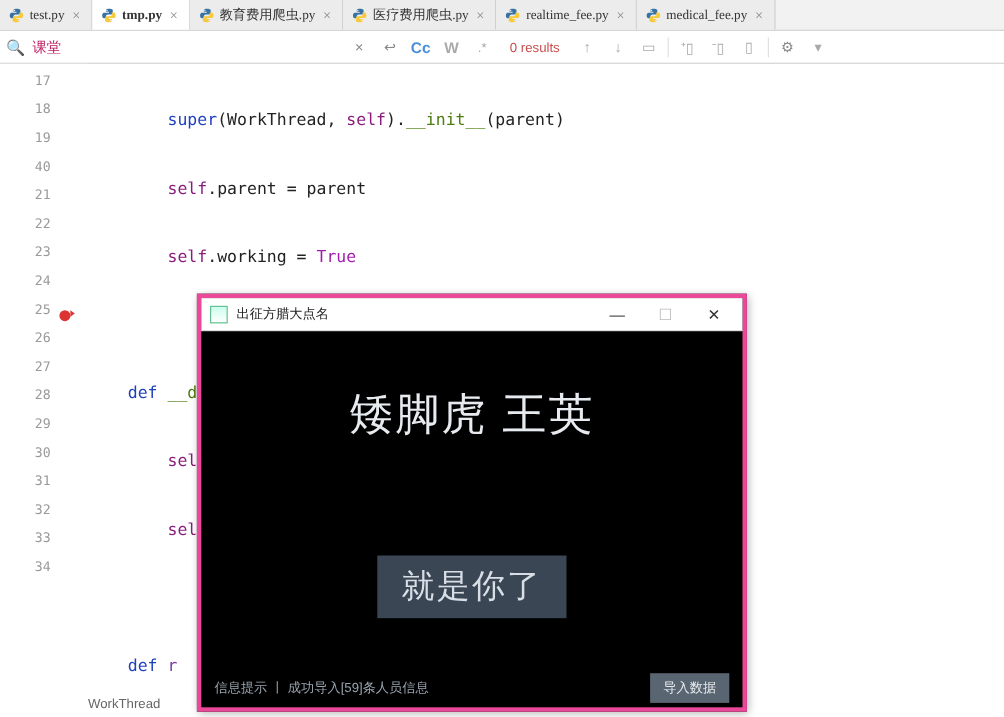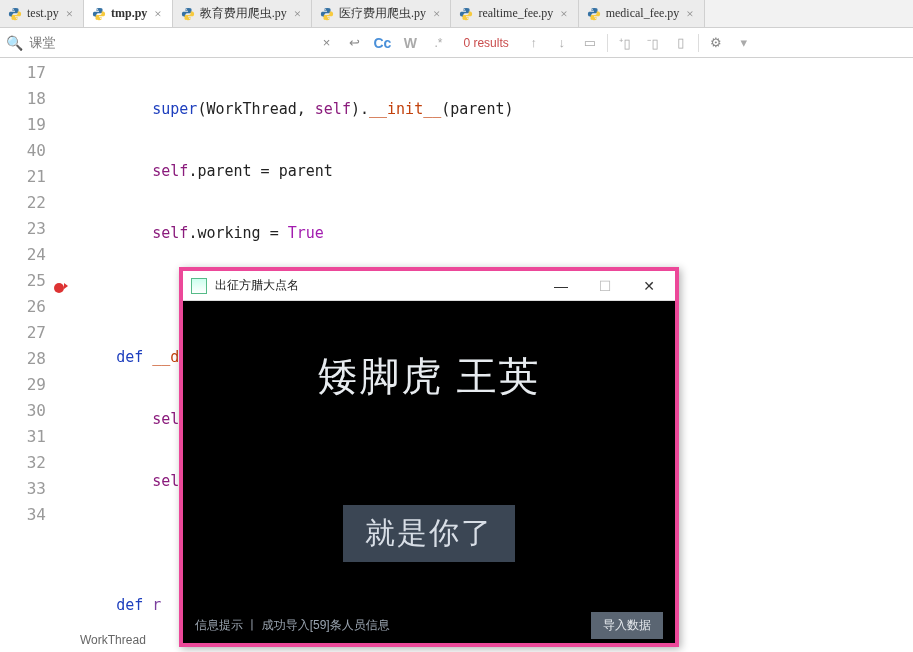--- a/index.html
+++ b/index.html
@@ -11,41 +11,41 @@
 .tab.active { background: #fff; }
 .tab .py-icon { width: 14px; height: 14px; display: inline-block; }
 .tab .py-icon svg { display: block; }
 .tab .label { font-size: 12px; color: #333; white-space: nowrap; }
 .tab.active .label { font-weight: 600; }
 .tab .close { font-size: 13px; color: #888; padding: 0 2px; }
 
 
 .searchbar { display: flex; align-items: center; height: 30px; border-bottom: 1px solid #d0d0d0; padding: 0 6px; gap: 6px; }
 .search-icon { color: #888; font-size: 14px; }
-.search-input { flex: 0 0 280px; border: none; outline: none; font-size: 13px; color: #737373; background: transparent; }
+.search-input { flex: 0 0 280px; border: none; outline: none; font-size: 13px; color: #be185d; background: transparent; }
 .sb-btn { width: 22px; height: 22px; display: flex; align-items: center; justify-content: center; color: #888; font-size: 13px; cursor: pointer; }
 .sb-cc { color: #4a90d9; font-weight: 700; font-size: 14px; }
 .sb-w { color: #aaa; font-weight: 700; font-size: 14px; }
 .sb-dotstar { color: #aaa; font-size: 12px; }
 .sb-results { color: #c94b4b; font-size: 12px; margin: 0 8px; }
 .sb-arrow, .sb-box, .sb-filter { color: #aaa; }
 
 
 .editor { display: flex; height: calc(100% - 58px); position: relative; }
 .gutter { width: 66px; background: #fff; border-right: 0px solid #eee; text-align: right; padding-top: 2px; user-select: none; }
-.gutter .ln { height: 26px; line-height: 26px; padding-right: 20px; color: #9a9a9a; font-family: Consolas, monospace; font-size: 16px; position: relative; }
+.gutter .ln { height: 26px; line-height: 26px; padding-right: 20px; color: #9a9a9a; font-family: Consolas, monospace; font-size: 12px; position: relative; }
 .gutter .bp { position: absolute; right: 2px; top: 7px; width: 12px; height: 12px; }
 .fold-col { width: 14px; background: #fff; }
 .code { flex: 1; font-family: Consolas, monospace; font-size: 15px; padding-top: 2px; white-space: pre; }
 .code .line { height: 26px; line-height: 26px; }
 .kw { color: #1e3fbe; }
 .fn { color: #7a3e9d; }
 .self { color: #8a1b7c; }
 .lit { color: #a21caf; }
-.dunder { color: #c2410c; }
+.dunder { color: #4d7c0f; }
 .breadcrumb { position: absolute; bottom: 0; left: 80px; height: 24px; line-height: 24px; color: #666; font-size: 12px; }
 
 
 .dialog { position: absolute; left: 179px; top: 267px; width: 500px; height: 380px; background: #000000; border: 4px solid #ec4899; box-shadow: 2px 2px 8px rgba(0,0,0,0.3); display: flex; flex-direction: column; }
 .dlg-titlebar { height: 30px; background: #fff; display: flex; align-items: center; padding: 0 4px 0 8px; border-bottom: 1px solid #ddd; }
 .dlg-appicon { width: 16px; height: 16px; border: 1px solid #5b8; background: linear-gradient(#cfe, #fff); margin-right: 8px; }
 .dlg-title { flex: 1; font-size: 12px; color: #222; }
 .dlg-winbtn { width: 44px; height: 28px; display: flex; align-items: center; justify-content: center; color: #333; font-size: 14px; cursor: pointer; font-family: "Segoe UI Symbol", sans-serif; }
 .dlg-winbtn.max { color: #bbb; }
 .dlg-body { flex: 1; display: flex; flex-direction: column; align-items: center; justify-content: flex-start; color: #e7ebef; }

